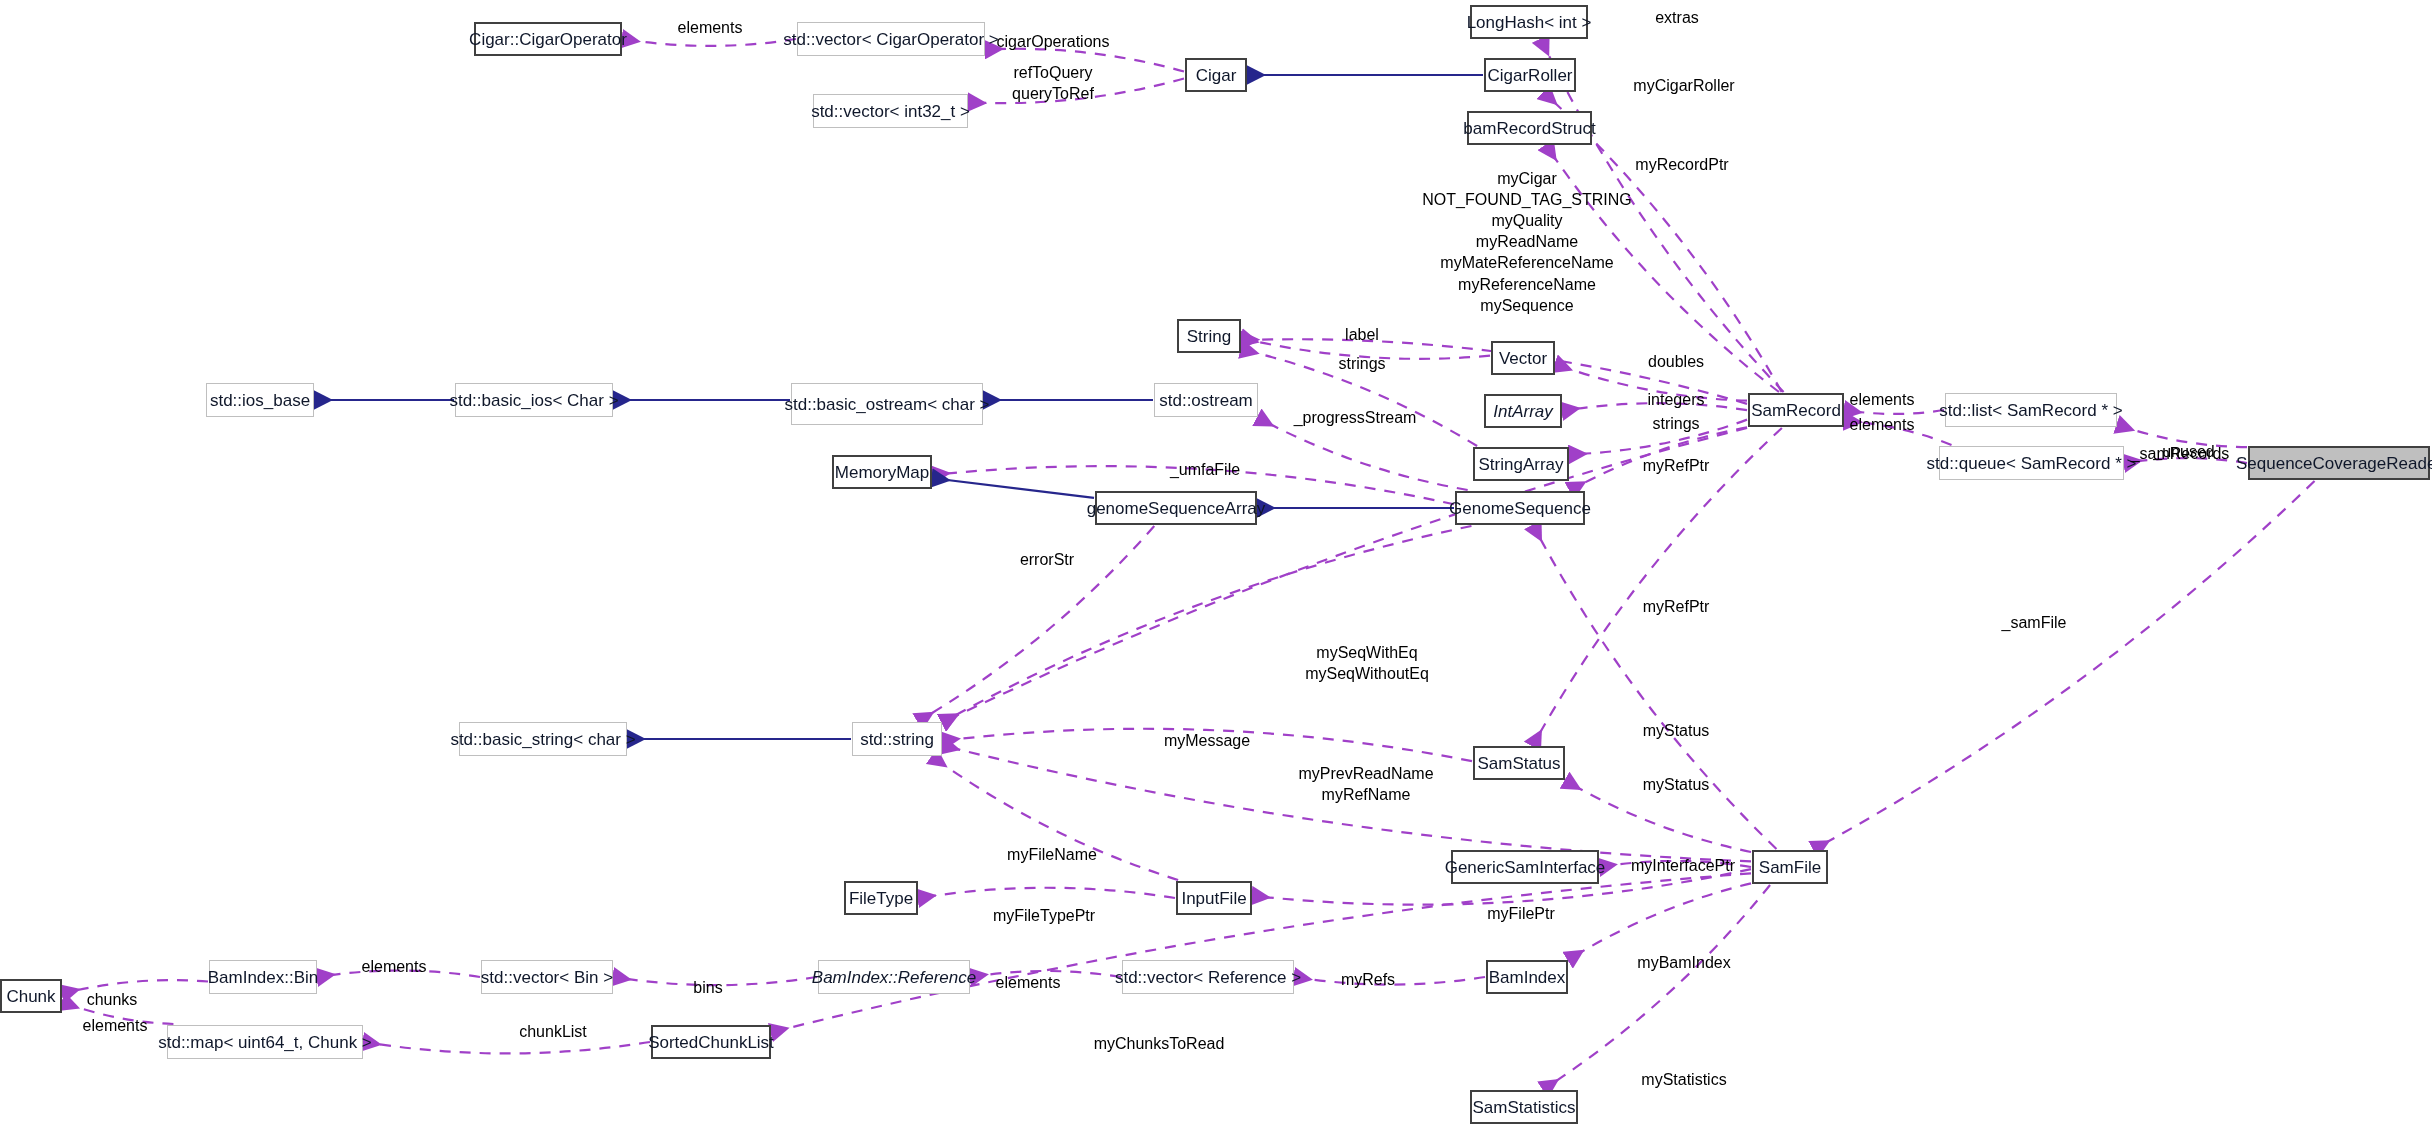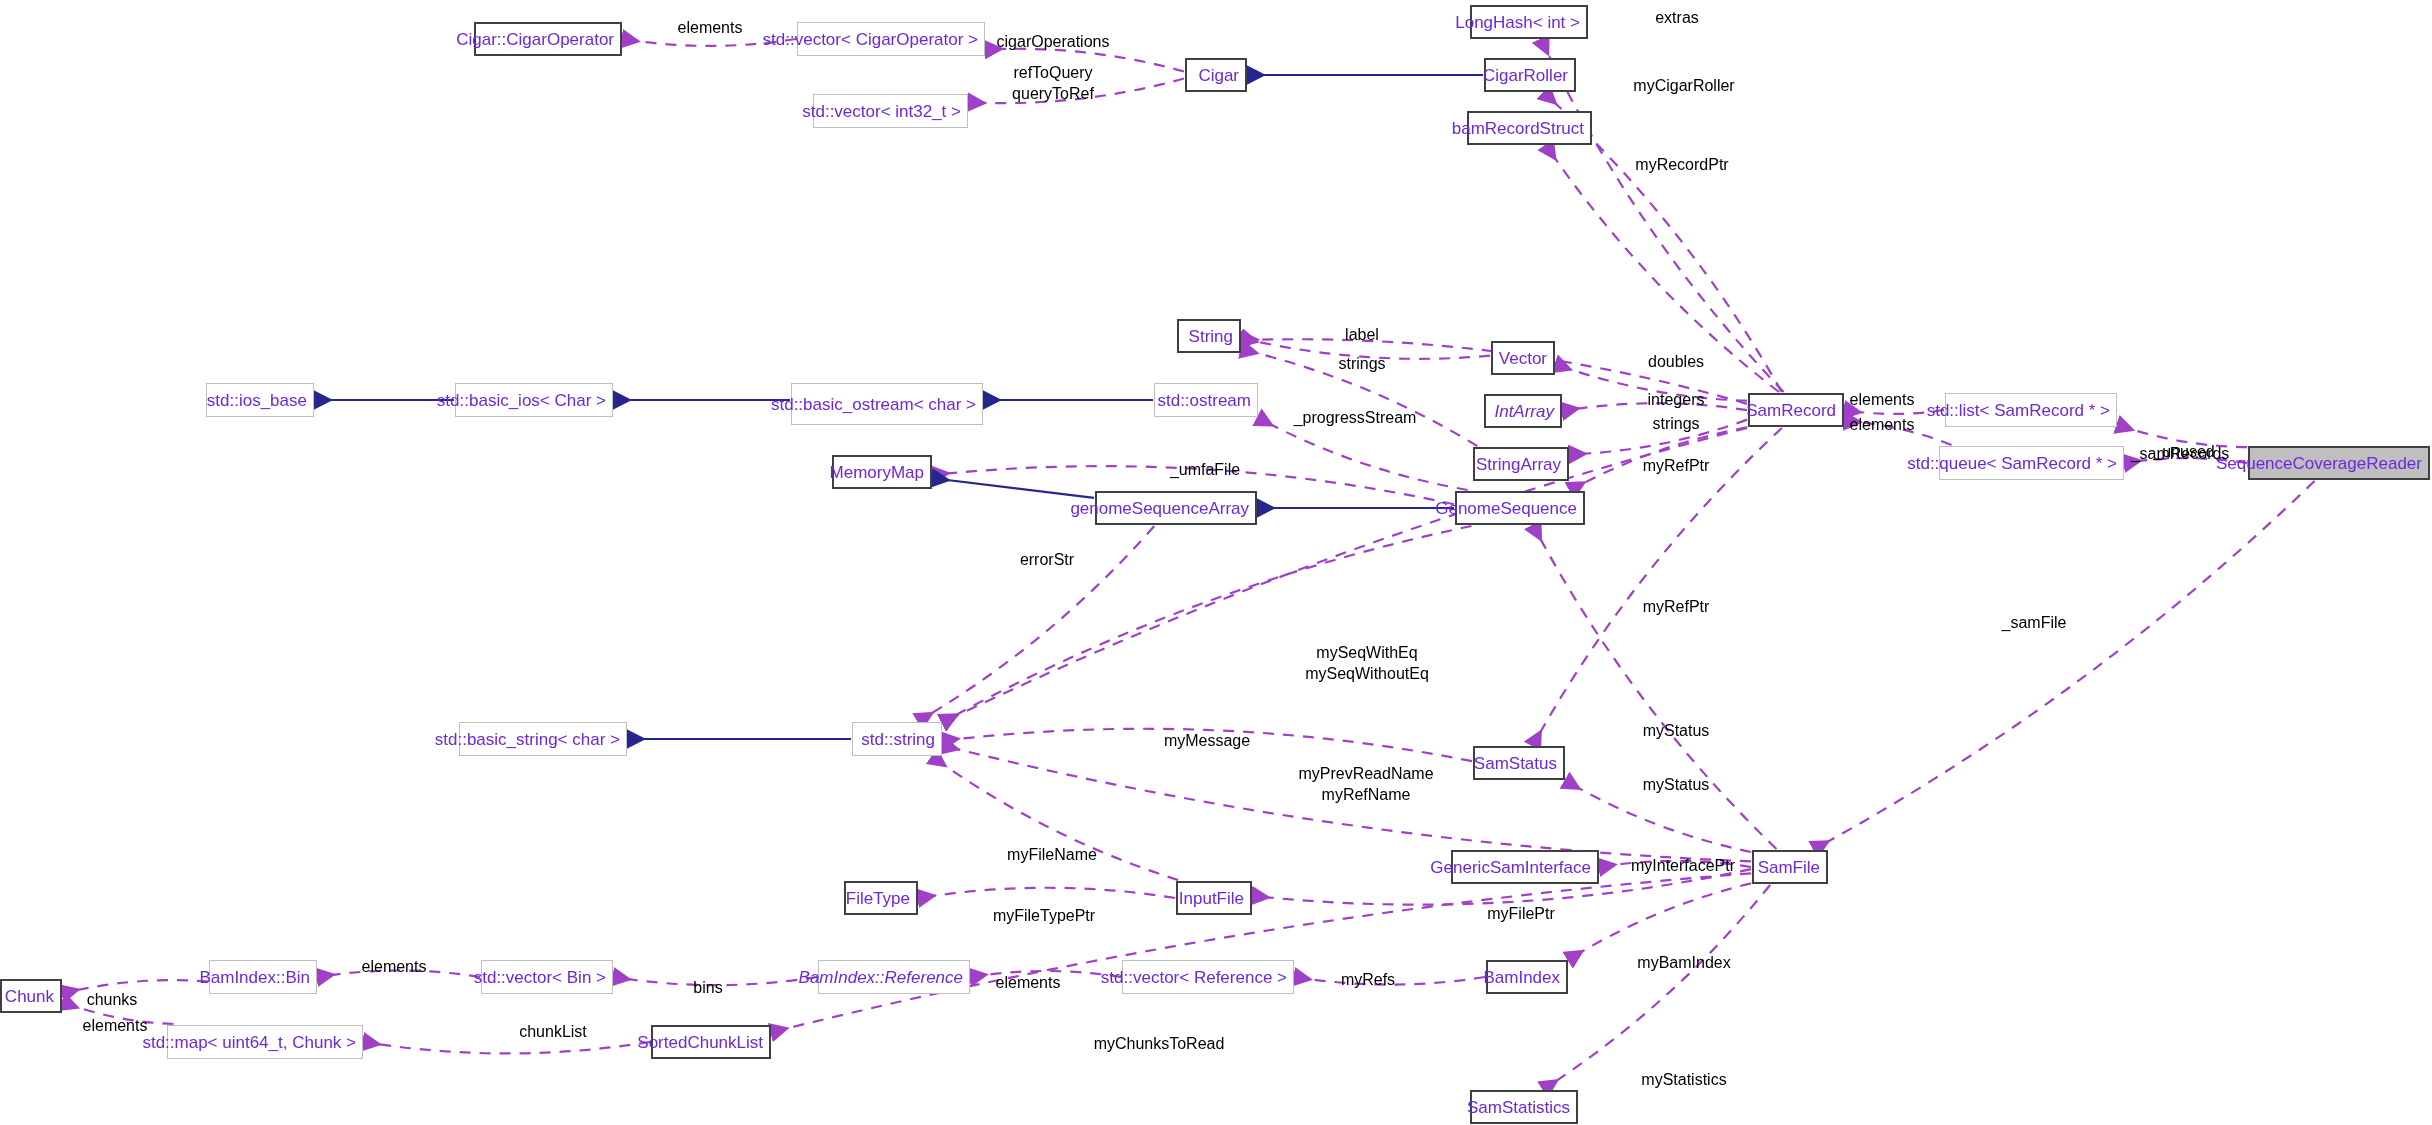--- a/index.html
+++ b/index.html
@@ -31,25 +31,25 @@
     left: 0;
     top: 0;
     width: 2432px;
     height: 1125px;
   }
   .node {
     position: absolute;
     box-sizing: border-box;
     display: flex;
     align-items: center;
-    justify-content: flex-end;
+    justify-content: center;
     background: #ffffff;
     white-space: nowrap;
     font-size: 17px;
-    color: #6d28d9;
+    color: #0f172a;
     line-height: 1;
   }
   .node.thin {
     border: 1px solid #bfbfbf;
   }
   .node.bold {
     border: 2px solid #404040;
   }
   .node.highlight {
     border: 2px solid #404040;
@@ -254,20 +254,21 @@
         <span class="node-label">SamStatistics</span>
       </div>
     </div>
   <div id="label-layer">
       <div class="edge-label" style="left: 710px; top: 28px;">elements</div>
       <div class="edge-label" style="left: 1053px; top: 42px;">cigarOperations</div>
       <div class="edge-label multi" style="left: 1053px; top: 83px;">refToQuery<br>queryToRef</div>
       <div class="edge-label" style="left: 1677px; top: 18px;">extras</div>
       <div class="edge-label" style="left: 1684px; top: 86px;">myCigarRoller</div>
       <div class="edge-label" style="left: 1682px; top: 165px;">myRecordPtr</div>
+      <div class="edge-label multi" style="left: 1527px; top: 242px;">myCigar<br>NOT_FOUND_TAG_STRING<br>myQuality<br>myReadName<br>myMateReferenceName<br>myReferenceName<br>mySequence</div>
       <div class="edge-label" style="left: 1362px; top: 335px;">label</div>
       <div class="edge-label" style="left: 1362px; top: 364px;">strings</div>
       <div class="edge-label" style="left: 1676px; top: 362px;">doubles</div>
       <div class="edge-label" style="left: 1676px; top: 400px;">integers</div>
       <div class="edge-label" style="left: 1676px; top: 424px;">strings</div>
       <div class="edge-label" style="left: 1355px; top: 418px;">_progressStream</div>
       <div class="edge-label" style="left: 1205px; top: 470px;">_umfaFile</div>
       <div class="edge-label" style="left: 1882px; top: 400px;">elements</div>
       <div class="edge-label" style="left: 1882px; top: 425px;">elements</div>
       <div class="edge-label" style="left: 2180px; top: 420px; margin-top: 34px;">_samRecords</div>

